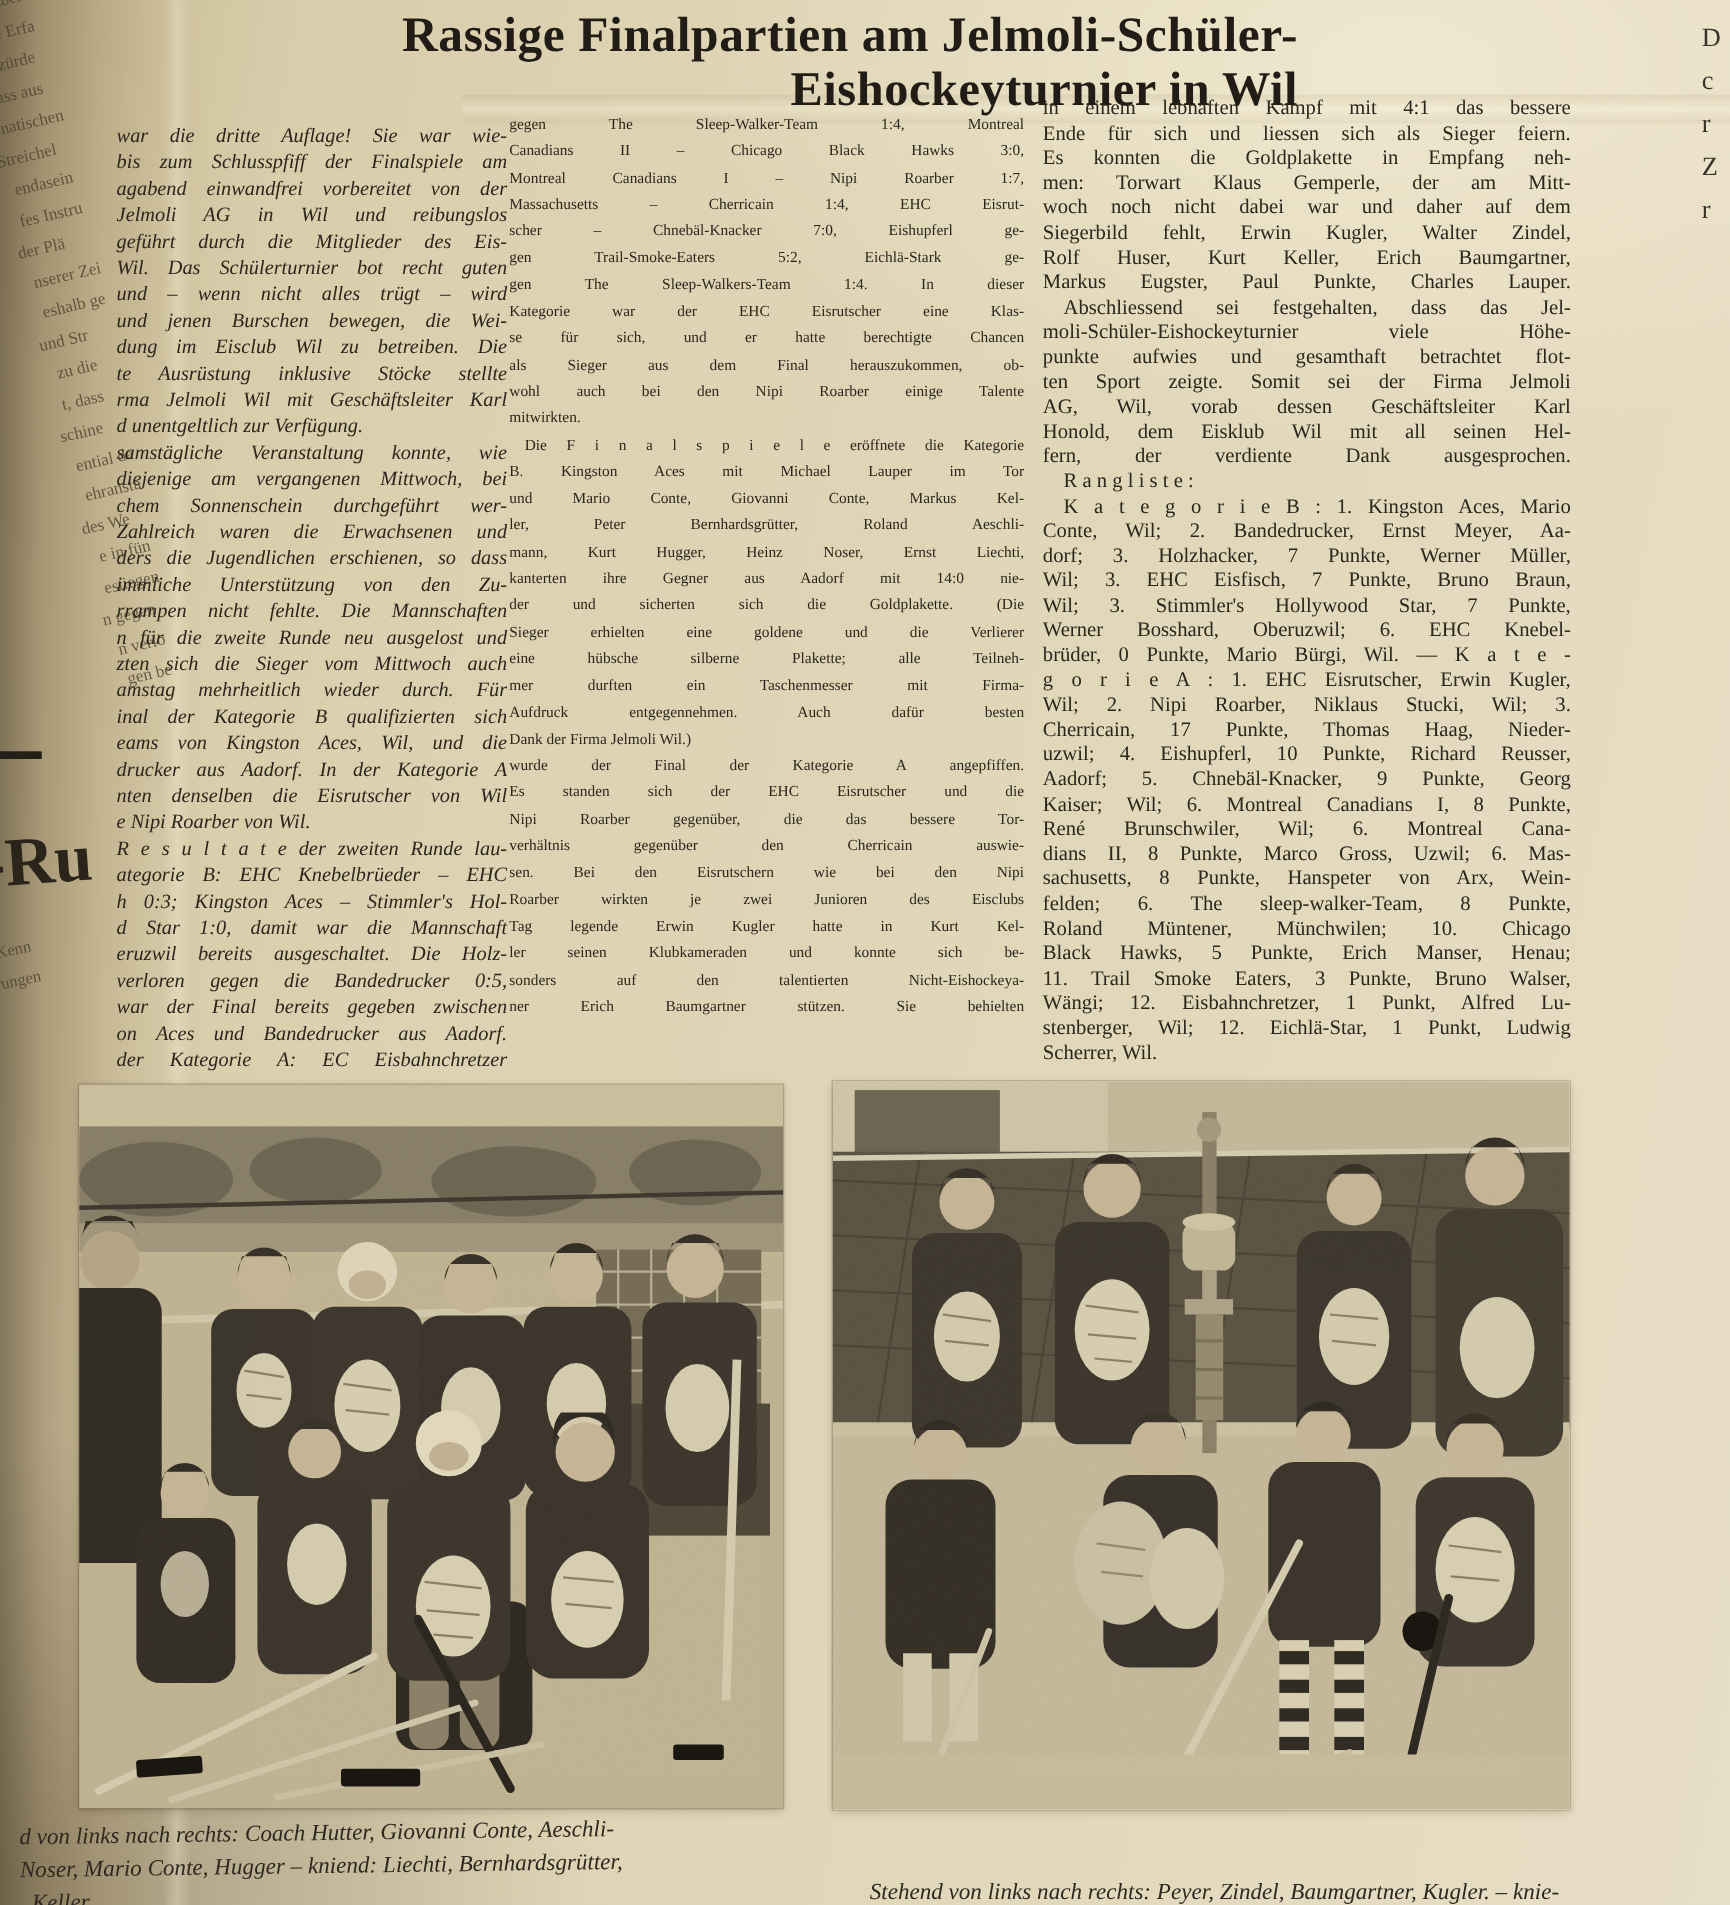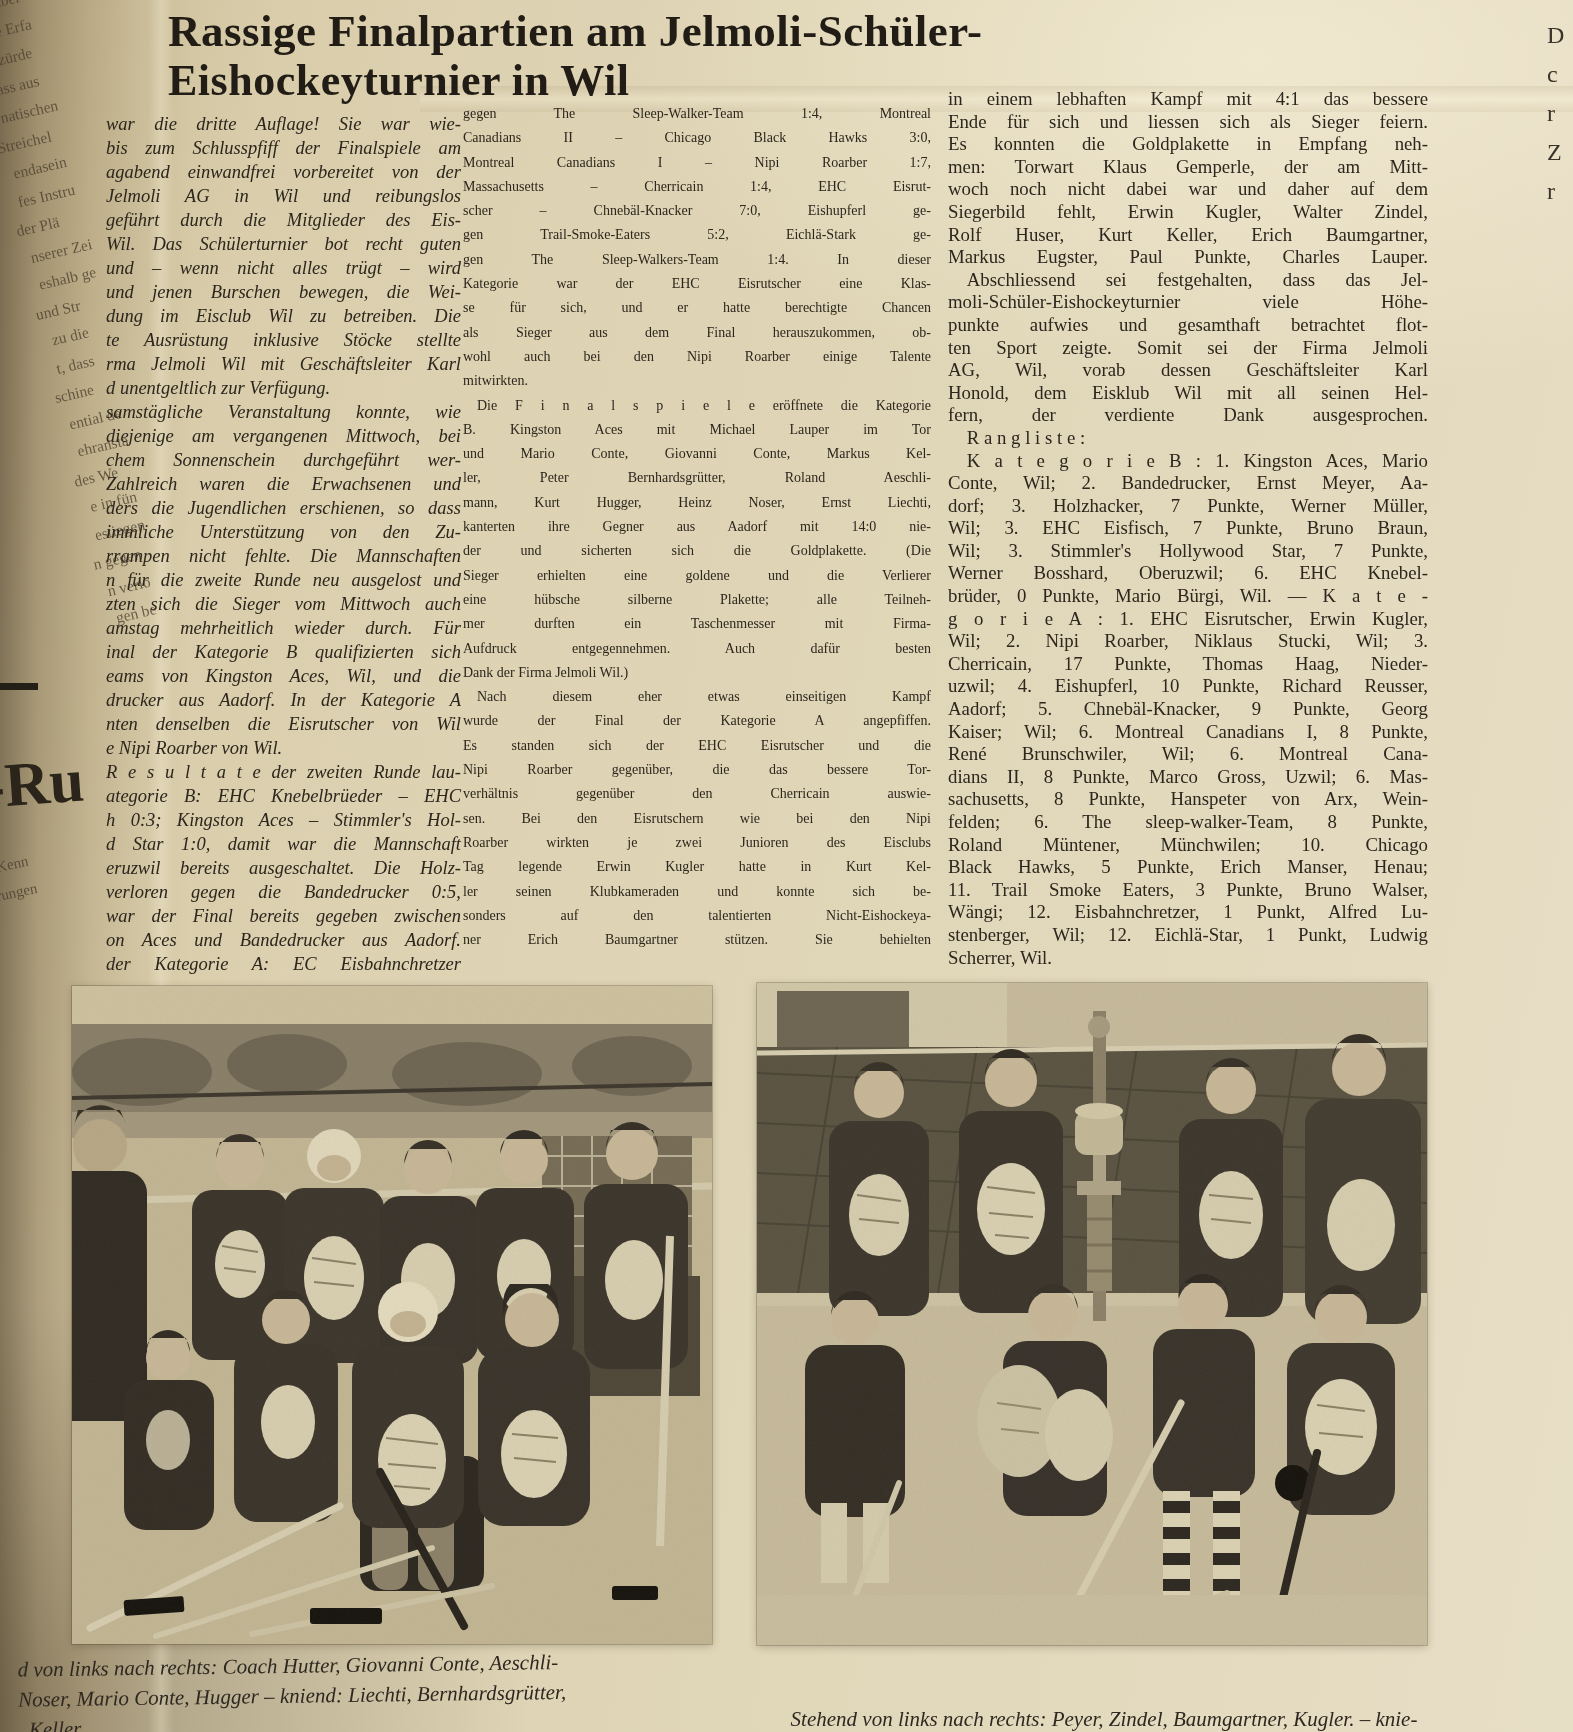--- a/index.html
+++ b/index.html
@@ -15,21 +15,21 @@
   
   #gutter-shadow{position:absolute;left:0;top:0;width:190px;height:1732px;
     background:linear-gradient(90deg, rgba(52,38,18,.50) 0%, rgba(92,72,40,.34) 38px, rgba(130,108,66,.22) 90px, rgba(150,130,90,.10) 140px, rgba(0,0,0,0) 100%);
     pointer-events:none;}
   #fold-highlight{position:absolute;left:148px;top:0;width:26px;height:1732px;
     background:linear-gradient(90deg, rgba(255,248,225,0), rgba(255,248,225,.28), rgba(255,248,225,0));pointer-events:none;}
   #top-crease{position:absolute;left:420px;top:86px;width:1153px;height:26px;
     background:linear-gradient(180deg, rgba(120,100,60,.10), rgba(255,248,228,.25), rgba(120,100,60,.08));pointer-events:none;}
 
   
-  #headline{position:absolute;left:168px;top:6px;width:1012px;text-align:left;
+  #headline{position:absolute;left:168px;top:6px;width:1012px;text-align:right;
     font-weight:700;font-size:45px;line-height:50px;letter-spacing:.5px;color:#211c15;}
   #headline .hl2{font-size:44px;}
 
   
   .col{position:absolute;}
   #col1{left:106px;top:112px;width:355px;font-style:italic;}
   #col2{left:463px;top:102px;width:468px;}
   #col3{left:948px;top:88px;width:480px;}
   #col1 .line{font-size:18.5px;line-height:24px;}
   #col2 .line{font-size:14px;line-height:24.3px;}
@@ -170,21 +170,20 @@
       <div class="line">und Mario Conte, Giovanni Conte, Markus Kel-</div>
       <div class="line">ler, Peter Bernhardsgrütter, Roland Aeschli-</div>
       <div class="line">mann, Kurt Hugger, Heinz Noser, Ernst Liechti,</div>
       <div class="line">kanterten ihre Gegner aus Aadorf mit 14:0 nie-</div>
       <div class="line">der und sicherten sich die Goldplakette. (Die</div>
       <div class="line">Sieger erhielten eine goldene und die Verlierer</div>
       <div class="line">eine hübsche silberne Plakette; alle Teilneh-</div>
       <div class="line">mer durften ein Taschenmesser mit Firma-</div>
       <div class="line">Aufdruck entgegennehmen. Auch dafür besten</div>
       <div class="line short">Dank der Firma Jelmoli Wil.)</div>
-      <div class="line"> Nach diesem eher etwas einseitigen Kampf</div>
       <div class="line">wurde der Final der Kategorie A angepfiffen.</div>
       <div class="line">Es standen sich der EHC Eisrutscher und die</div>
       <div class="line">Nipi Roarber gegenüber, die das bessere Tor-</div>
       <div class="line">verhältnis gegenüber den Cherricain auswie-</div>
       <div class="line">sen. Bei den Eisrutschern wie bei den Nipi</div>
       <div class="line">Roarber wirkten je zwei Junioren des Eisclubs</div>
       <div class="line">Tag legende Erwin Kugler hatte in Kurt Kel-</div>
       <div class="line">ler seinen Klubkameraden und konnte sich be-</div>
       <div class="line">sonders auf den talentierten Nicht-Eishockeya-</div>
       <div class="line">ner Erich Baumgartner stützen. Sie behielten</div>

